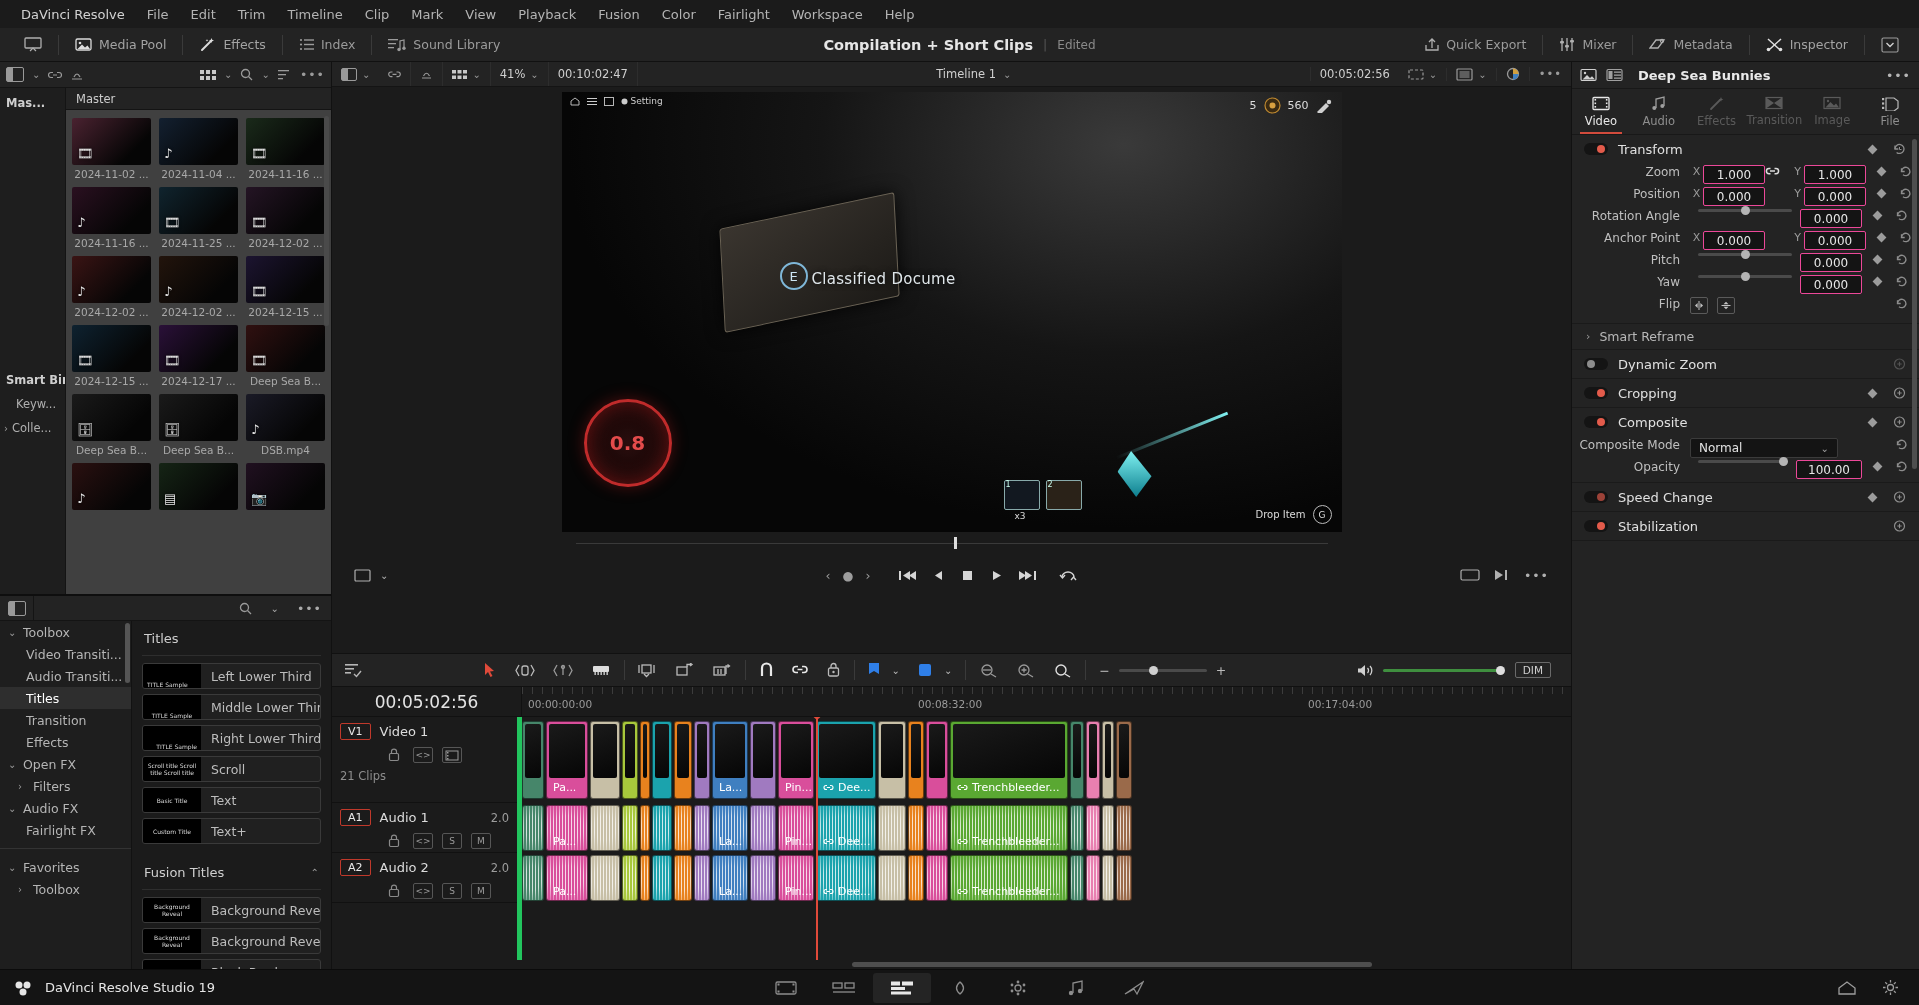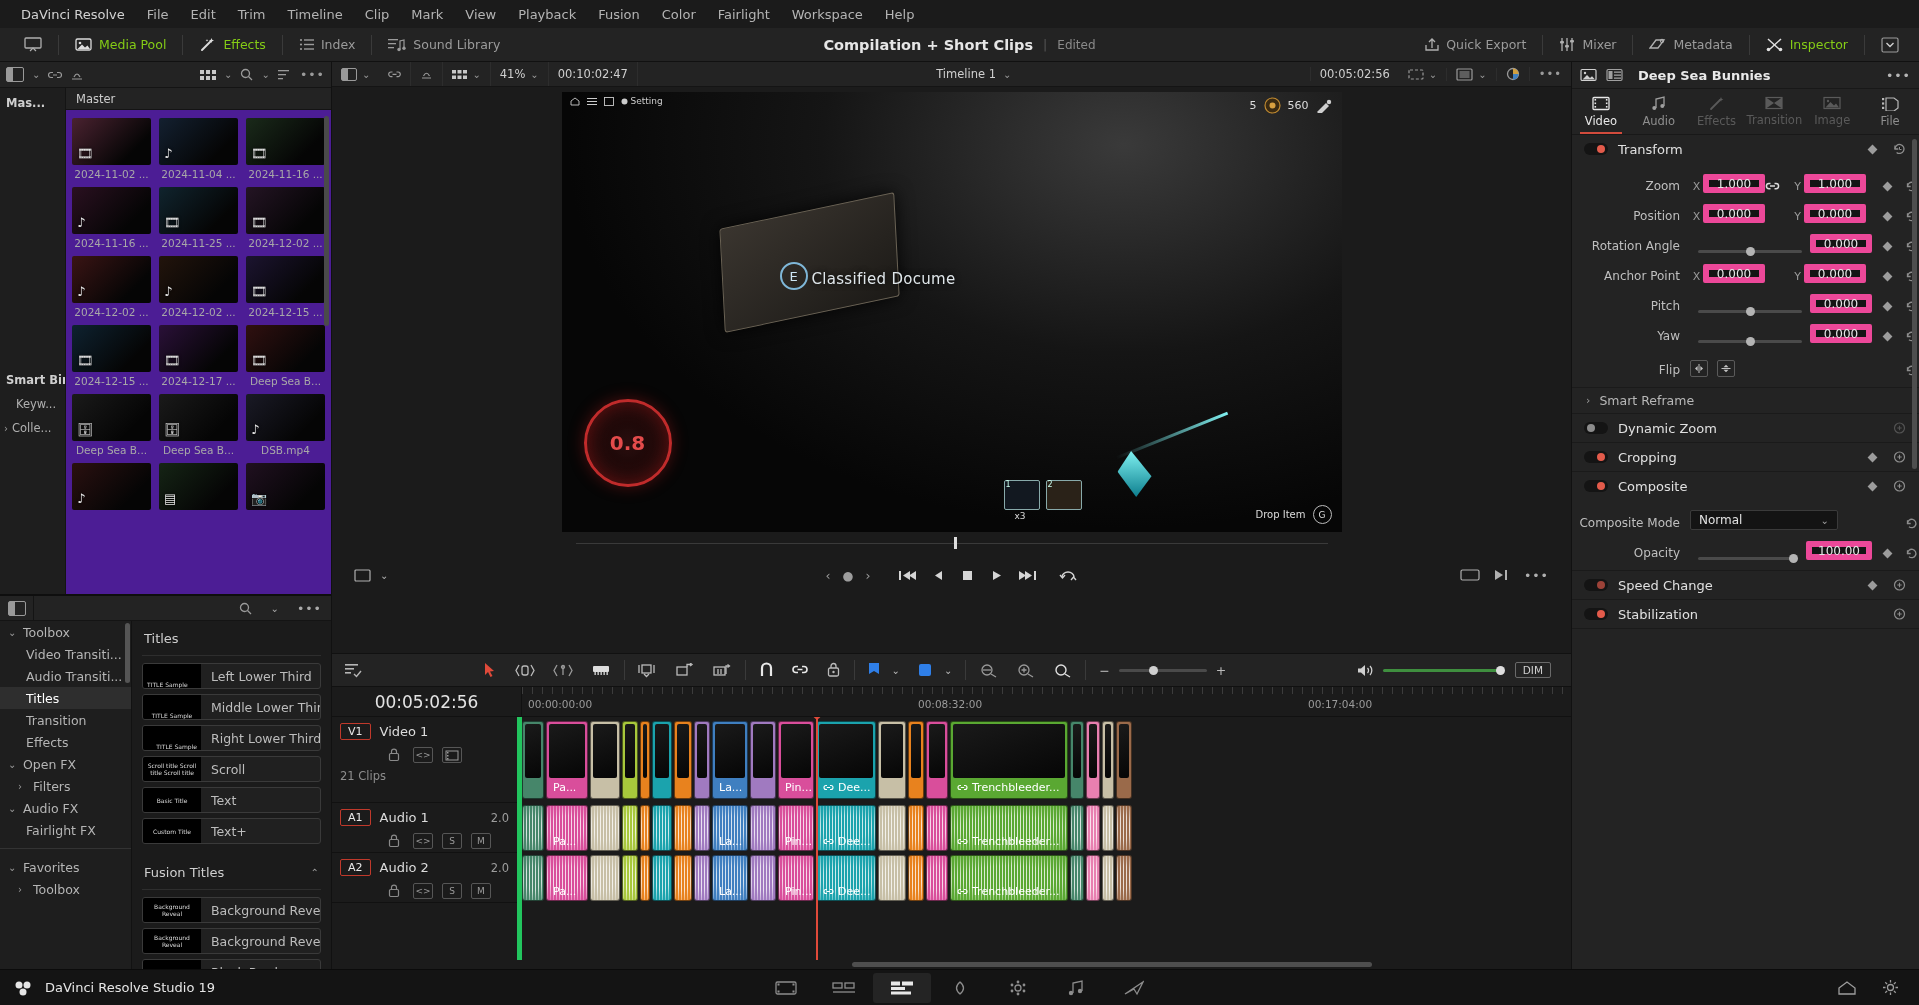--- a/index.html
+++ b/index.html
@@ -16,21 +16,21 @@
             padding-left:10px; gap:0; flex:0 0 28px; }
   .menubar .mi{ padding:4px 11px; color:#b4b4b4; font-size:13px; white-space:nowrap; }
   .menubar .mi.brand{ color:#d2d2d2; }
 
   
   .toptoolbar{ height:34px; background:#232323; display:flex; align-items:center;
                border-bottom:1px solid #111; flex:0 0 34px; position:relative; }
   .tt-left{ display:flex; align-items:center; padding-left:12px; gap:0; }
   .tt-btn{ display:flex; align-items:center; gap:7px; padding:3px 12px; color:#9b9b9b;
            font-size:12.5px; white-space:nowrap; }
-  .tt-btn.active{ color:#84cc16; }
+  .tt-btn.active{ color:#a3a3a3; }
   .sepv{ width:1px; height:20px; background:#3a3a3a; margin:0 4px; }
   .tt-center{ position:absolute; left:0; right:0; text-align:center; pointer-events:none; }
   .tt-title{ display:inline-flex; align-items:center; gap:10px; }
   .tt-title .name{ color:#e6e6e6; font-size:14.5px; font-weight:bold; }
   .tt-title .bar{ color:#555; }
   .tt-title .state{ color:#8a8a8a; font-size:12px; }
   .tt-right{ margin-left:auto; display:flex; align-items:center; padding-right:8px; }
 
   
   .main{ flex:1 1 auto; display:flex; min-height:0; }
@@ -44,21 +44,21 @@
   .mp-toolbar{ height:26px; background:#232323; display:flex; align-items:center;
                padding:0 6px; gap:8px; border-bottom:1px solid #141414; }
   .icobox{ width:18px; height:15px; border:1.5px solid #9a9a9a; border-radius:2px; display:inline-block; }
   .icobox.split{ background:linear-gradient(90deg,#9a9a9a 0 6px,transparent 6px); }
   .mp-body{ flex:1 1 auto; display:flex; min-height:0; }
   .mp-bins{ width:66px; flex:0 0 66px; background:#1e1e1e; border-right:1px solid #141414;
             font-size:11.5px; color:#b0b0b0; }
   .mp-bins .binrow{ padding:5px 6px; display:flex; align-items:center; gap:4px;
                     white-space:nowrap; overflow:hidden; }
   .mp-bins .binrow.hdr{ color:#cfcfcf; font-weight:bold; padding-top:8px; }
-  .mp-grid-wrap{ flex:1 1 auto; display:flex; flex-direction:column; min-width:0; background:#4c1d95; }
+  .mp-grid-wrap{ flex:1 1 auto; display:flex; flex-direction:column; min-width:0; background:#404040; }
   .mp-tabs{ height:22px; background:#232323; display:flex; align-items:center;
             padding:0 10px; border-bottom:1px solid #141414; }
   .mp-tabs .t{ font-size:11.5px; color:#cdcdcd; }
   .mp-grid{ flex:1 1 auto; overflow:hidden; padding:8px 6px 4px 6px; position:relative; }
   .thumbs{ display:grid; grid-template-columns:repeat(3,1fr); gap:7px 8px; }
   .thumb{ display:flex; flex-direction:column; align-items:center; }
   .thumb .img{ width:100%; height:47px; border-radius:2px; position:relative; overflow:hidden;
                background:#0a0a0a; }
   .thumb .img .glyph{ position:absolute; left:5px; bottom:4px; font-size:13px; color:#e8e8e8;
                       text-shadow:0 0 3px #000; }
@@ -233,25 +233,25 @@
   .sechead{ height:28px; display:flex; align-items:center; padding:0 12px; gap:10px; }
   .toggle{ width:24px; height:12px; border-radius:7px; background:#141414; position:relative;
            flex:0 0 24px; }
   .toggle i{ position:absolute; top:2px; right:3px; width:8px; height:8px; border-radius:50%;
              background:#e35b4b; }
   .toggle.off i{ left:3px; right:auto; background:#8c8c8c; }
   .toggle.dim i{ background:#9c4238; }
   .sechead .nm{ font-size:13px; color:#e0e0e0; }
   .sechead .acts{ margin-left:auto; display:flex; align-items:center; gap:16px; color:#8d8d8d; }
   .diamond{ width:7px; height:7px; background:#9c9c9c; transform:rotate(45deg); display:inline-block; }
-  .prow{ display:flex; align-items:flex-end; height:20px; margin:10px 0; }
+  .prow{ display:flex; align-items:flex-start; height:20px; margin:2px 0; padding-right:10px; }
   .prow .plabel{ width:118px; flex:0 0 118px; text-align:right; padding-right:10px;
                  font-size:12px; color:#bfbfbf; }
   .axis{ width:13px; flex:0 0 13px; text-align:center; font-size:11px; color:#9c9c9c; }
-  .numbox{ width:62px; flex:0 0 62px; height:19px; background:#141414; border:6px solid #ec4899;
+  .numbox{ width:62px; flex:0 0 62px; height:19px; background:#141414; border:1px solid #ec4899;
            border-radius:2px; display:flex; align-items:center; justify-content:center;
            font-size:12px; color:#e6e6e6; }
   .numbox.wide{ width:66px; flex:0 0 66px; }
   .linkico{ width:26px; flex:0 0 26px; text-align:center; color:#dcdcdc; font-size:12px; }
   .pslider{ flex:1 1 auto; height:3px; background:#4a4a4a; border-radius:2px; position:relative;
             margin:0 8px; }
   .pslider .knob{ position:absolute; top:-3.5px; width:9px; height:9px; border-radius:50%; background:#b4b4b4; }
   .prow .pacts{ margin-left:auto; display:flex; align-items:center; gap:14px; padding-left:12px;
                 color:#8d8d8d; }
   .flipbtn{ width:18px; height:17px; border:1px solid #5a5a5a; border-radius:2px;

